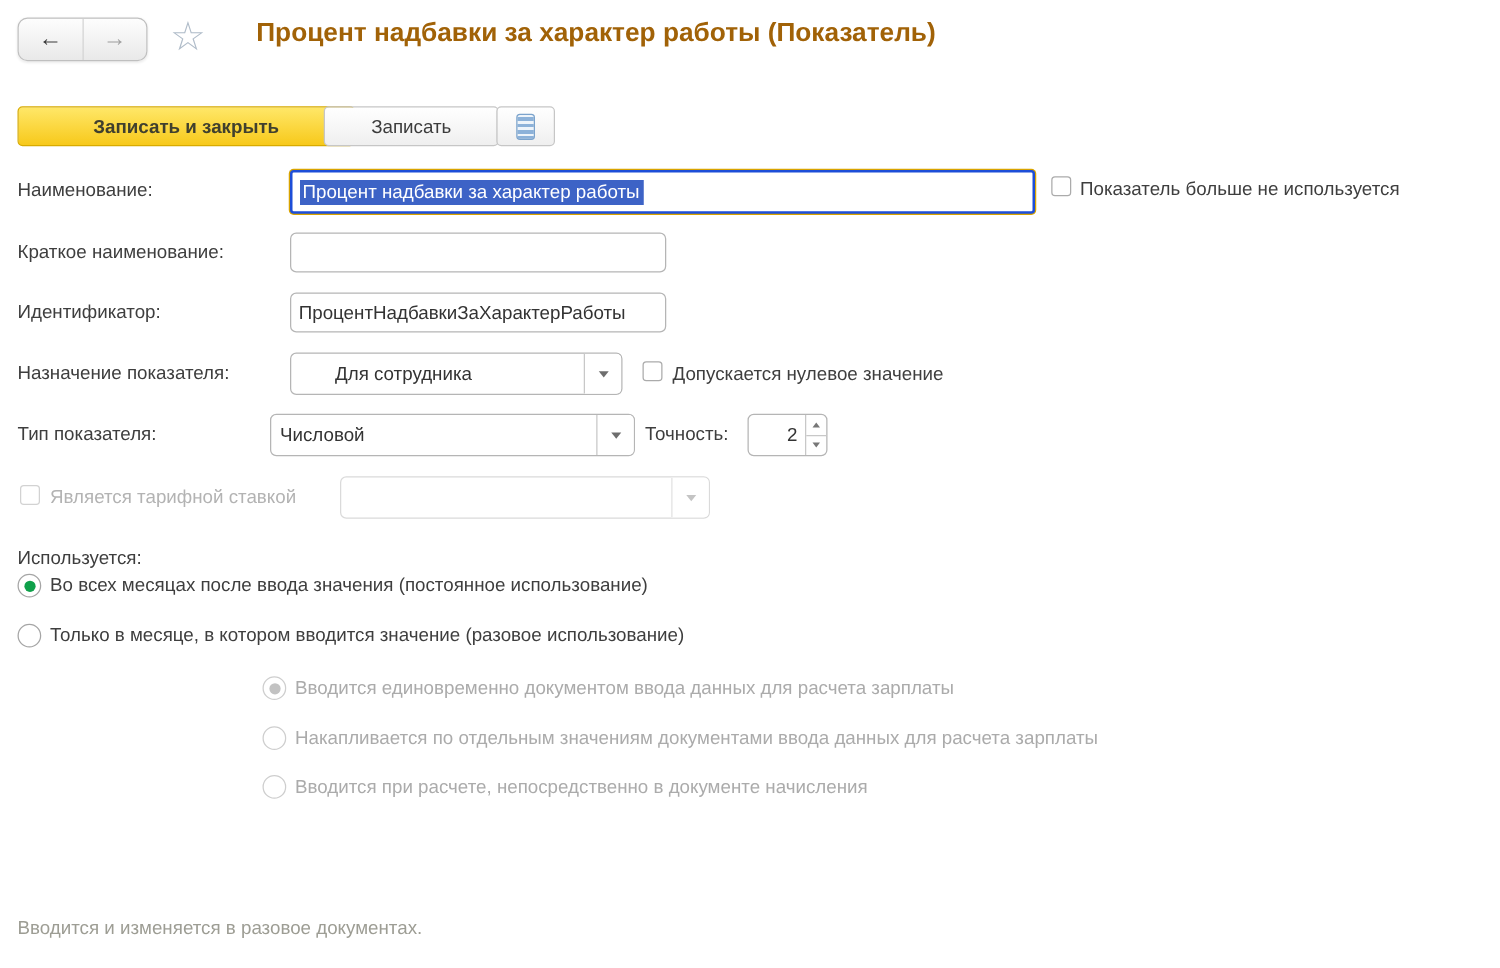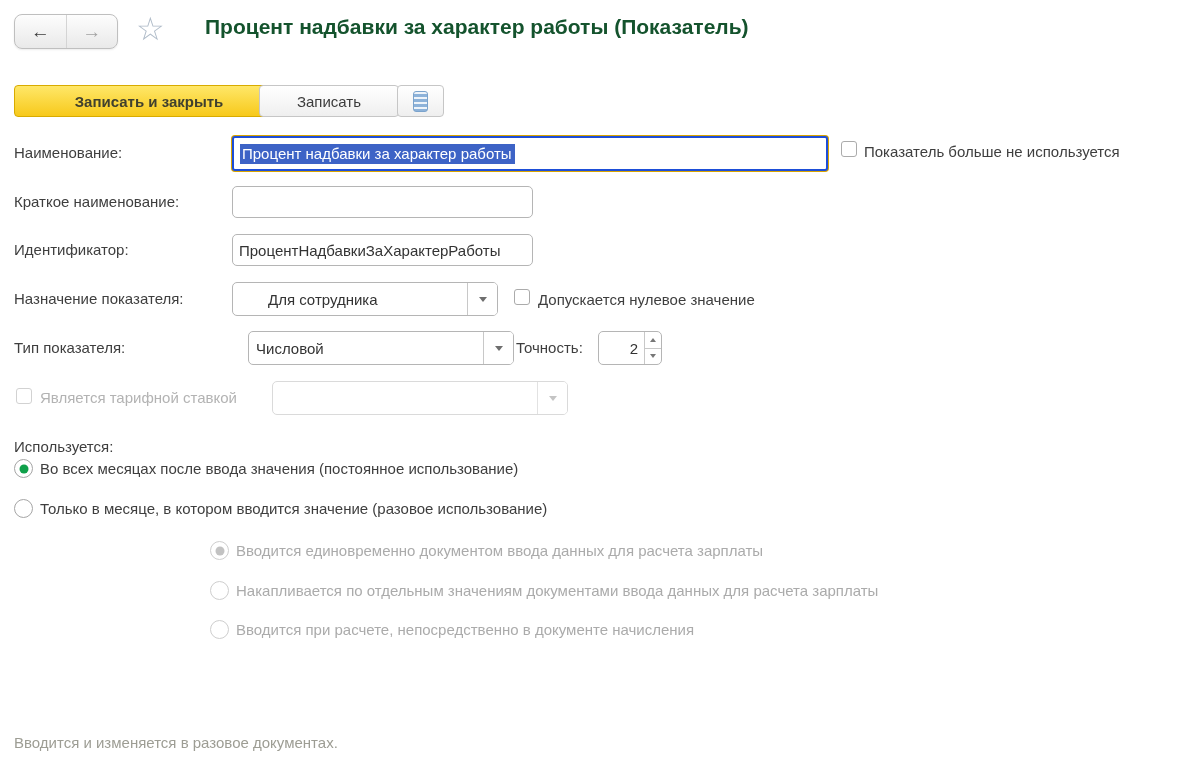--- a/index.html
+++ b/index.html
@@ -11,21 +11,21 @@
   .nav-group { position:absolute; left:14px; top:14px; width:104px; height:35px;
     border:1px solid #bfbfbf; border-radius:8px; overflow:hidden; display:flex;
     background:linear-gradient(#fdfdfd,#e9e9e9); box-shadow:0 1px 2px rgba(0,0,0,.08); }
   .nav-btn { flex:1; border:none; background:transparent; cursor:pointer;
     display:flex; align-items:center; justify-content:center; font-size:19px; font-weight:bold;
     font-family:"Liberation Sans", sans-serif; }
   .nav-btn.back { border-right:1px solid #d4d4d4; color:#3a3a3a; }
   .nav-btn.fwd  { color:#a2a2a2; }
   .star { position:absolute; left:136px; top:13px; font-size:32px; line-height:1;
     color:#b0bcc9; cursor:pointer; }
-  .title { position:absolute; left:205px; top:15px; font-size:21px; font-weight:bold; color:#14532d; }
+  .title { position:absolute; left:205px; top:15px; font-size:21px; font-weight:bold; color:#a16207; }
 
   
   .btn { position:absolute; top:85px; height:32px; border-radius:4px; cursor:pointer;
     display:flex; align-items:center; justify-content:center; font-size:15px;
     font-family:"Liberation Sans", sans-serif; }
   .btn-primary { left:14px; width:270px; font-weight:bold; color:#40402e;
     background:linear-gradient(#ffe768,#f7c91b); border:1px solid #d8ab00; }
   .btn-secondary { left:259px; width:140px; color:#3c3c3c;
     background:linear-gradient(#ffffff,#efefef); border:1px solid #c6c6c6; }
   .btn-iconbtn { left:397px; width:47px;
@@ -59,21 +59,21 @@
 
   
   .combo { position:absolute; height:34px; border:1px solid #b5b5b5; border-radius:5px;
     background:#fff; display:flex; overflow:hidden; }
   .combo-val { flex:1; display:flex; align-items:center; padding:0 7px; font-size:15px; color:#333; }
   .combo-arrow { width:30px; border-left:1px solid #c8c8c8; display:flex;
     align-items:center; justify-content:center; cursor:pointer; background:#fff; }
   .tri-down { width:0; height:0; border-left:4px solid transparent;
     border-right:4px solid transparent; border-top:5px solid #6e6e6e; }
   .combo-purpose { left:232px; top:282px; width:266px;padding-left:28px; }
-  .combo-type    { left:248px; top:331px; width:266px;text-align:center; }
+  .combo-type    { left:216px; top:331px; width:292px;text-align:center; }
   .combo-tariff  { left:272px; top:381px; width:296px; border-color:#dadada; }
   .combo-tariff .combo-arrow { border-left-color:#e2e2e2; }
   .combo-tariff .tri-down { border-top-color:#c4c4c4; }
 
   
   .checkbox { position:absolute; width:16px; height:16px; border:1px solid #ababab;
     border-radius:3px; background:#fff; cursor:pointer; }
   .cb-notused { left:841px; top:141px; }
   .cb-zero    { left:514px; top:289px; }
   .cb-tariff  { left:16px;  top:388px; border-color:#d2d2d2; }

